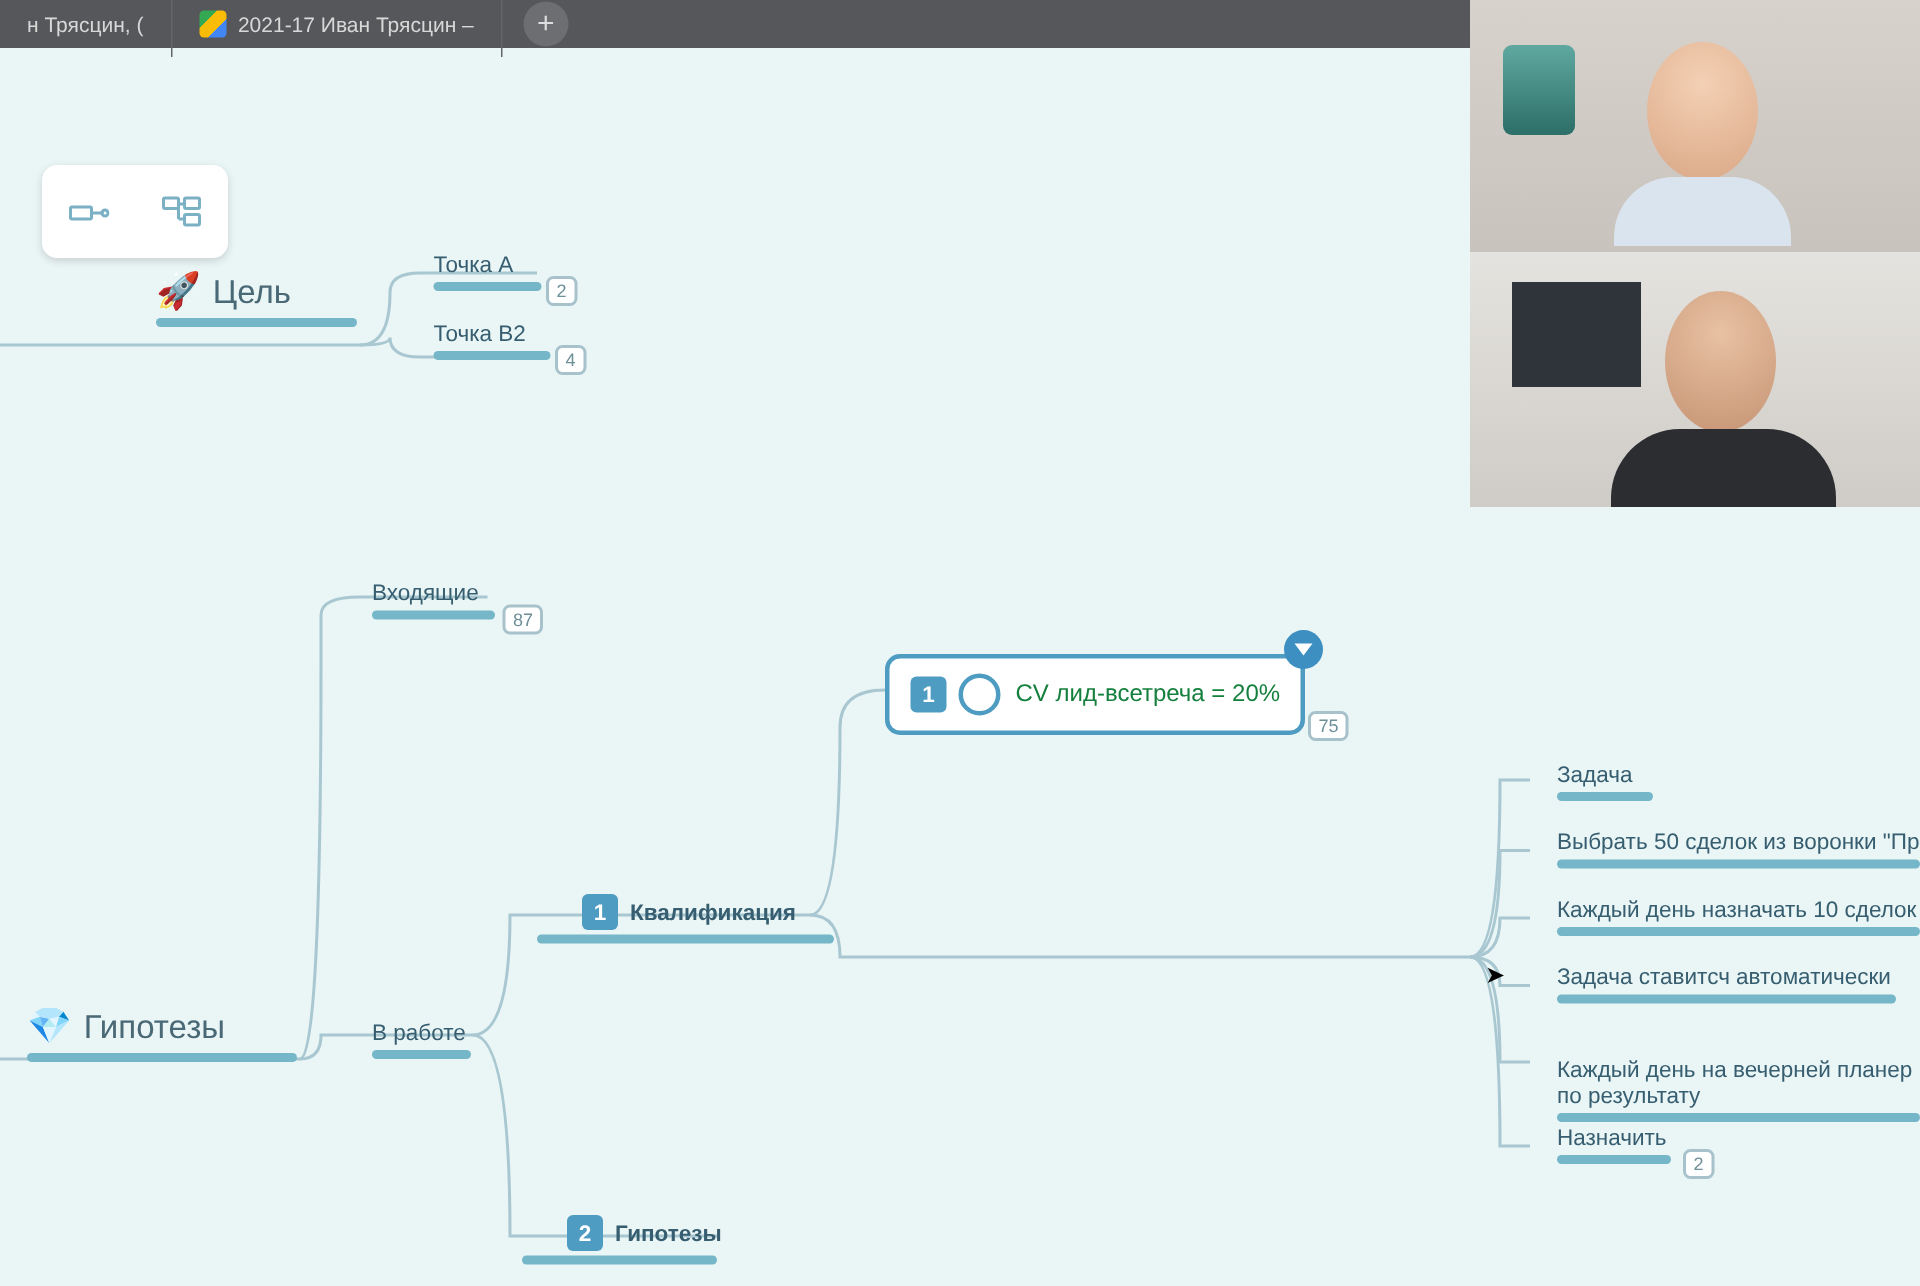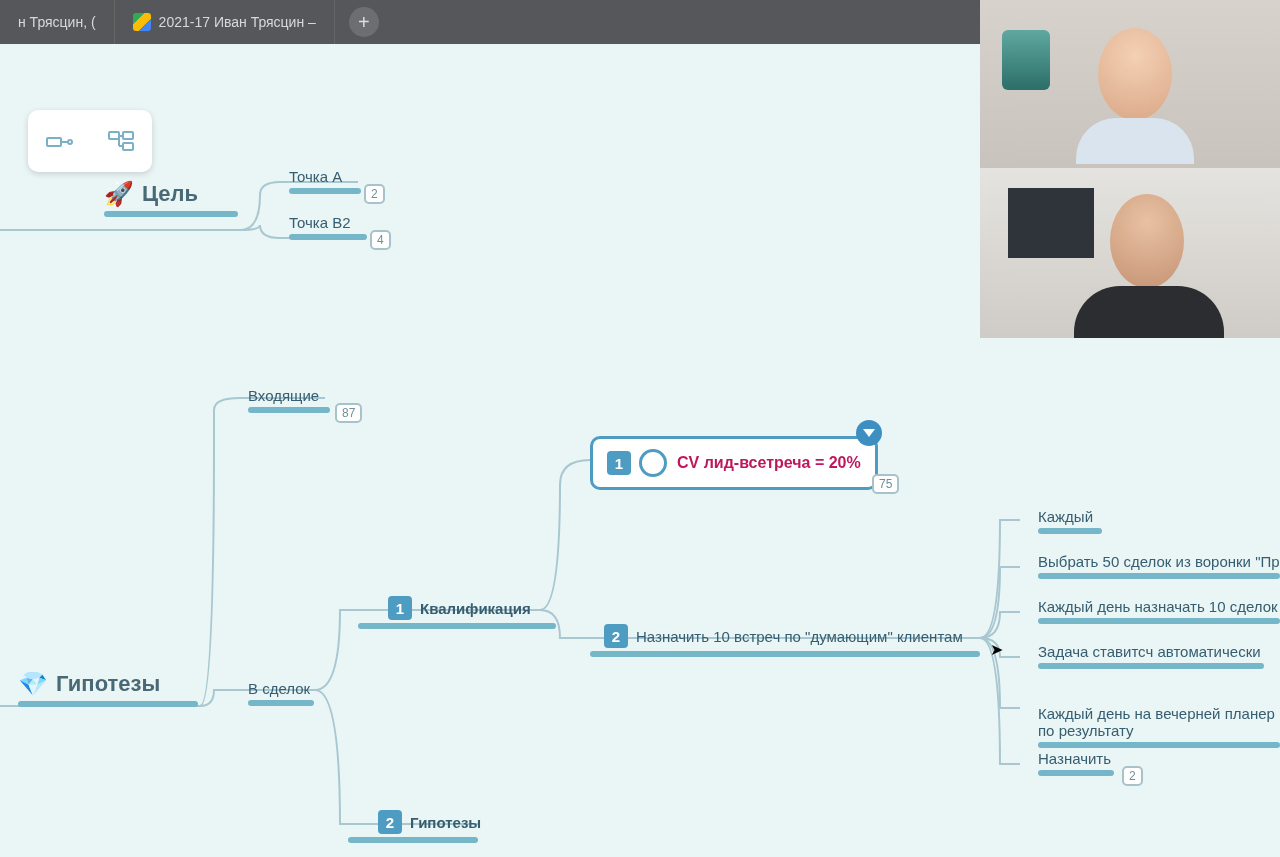--- a/index.html
+++ b/index.html
@@ -1,37 +1,37 @@
 <!DOCTYPE html>
 <html><head>
 <meta charset="utf-8">
 <style>
   html,body{margin:0;padding:0;font-family:-apple-system,"Segoe UI",Arial,sans-serif;background:#eaf5f5;overflow:hidden}
   #root{position:relative;width:1280px;height:857px}
-  .tabbar{position:absolute;left:0;top:0;width:980px;height:44px;background:#55575a;display:flex;align-items:center}
+  .tabbar{position:absolute;left:0;top:0;width:980px;height:32px;background:#55575a;display:flex;align-items:center}
   .tab{height:44px;display:flex;align-items:center;padding:0 18px;color:#d8d8d8;font-size:14px;border-right:1px solid #666;cursor:pointer}
   .tab .gd{width:18px;height:18px;margin-right:8px;border-radius:3px;background:linear-gradient(135deg,#34a853 0 33%,#fbbc05 33% 66%,#4285f4 66%)}
   .newtab{width:30px;height:30px;border-radius:50%;background:#6c6e71;color:#ddd;display:flex;align-items:center;justify-content:center;margin-left:14px;font-size:20px;cursor:pointer}
   .titlebar{position:absolute;left:0;top:44px;width:980px;height:46px;background:#6a6d70;color:#fff;display:flex;align-items:center;justify-content:center;font-size:20px}
   .canvas{position:absolute;left:0;top:90px;width:980px;height:767px;background:#eaf5f5}
   .toolbar{position:absolute;left:28px;top:20px;width:124px;height:62px;background:#fff;border-radius:10px;box-shadow:0 2px 6px rgba(0,0,0,.15);display:flex;align-items:center;justify-content:space-around}
   .ticon{width:30px;height:22px;display:flex;align-items:center;justify-content:center;color:#7bb0c5}
   .ticon svg{stroke:#7bb0c5;fill:none;stroke-width:2}
   .node{position:absolute;color:#365e70;font-size:15px}
   .node .lab{white-space:nowrap}
   .node .bar{height:6px;background:#75b6c9;border-radius:3px;margin-top:3px}
   .rootbar{height:10px;border-radius:5px}
-  .rootlab{font-weight:700;font-size:22px;color:#4a6976}
+  .rootlab{font-weight:400;font-size:22px;color:#4a6976}
   .rocket{font-size:24px;margin-right:8px}
   .gem{font-size:24px;margin-right:8px;color:#6bb9e5}
   .badge{position:absolute;border:2px solid #a8c2cc;border-radius:5px;background:#fff;color:#6f9099;font-size:12px;padding:1px 5px}
   .numbox{display:inline-flex;width:24px;height:24px;align-items:center;justify-content:center;background:#4f9cc3;color:#fff;font-weight:700;border-radius:4px;margin-right:8px;font-size:15px}
   .selnode{position:absolute;border:3px solid #4f9cc3;border-radius:10px;background:#fff;padding:10px 14px;display:flex;align-items:center}
   .selnode .circle{width:22px;height:22px;border:3px solid #4f9cc3;border-radius:50%;margin-right:10px}
-  .selnode .txt{font-weight:700;color:#be185d;font-size:16px}
+  .selnode .txt{font-weight:400;color:#15803d;font-size:16px}
   .tri{position:absolute;width:26px;height:26px;border-radius:50%;background:#3d8fc2;display:flex;align-items:center;justify-content:center}
   .tri::after{content:"";border-left:6px solid transparent;border-right:6px solid transparent;border-top:8px solid #fff}
   .cursor{position:absolute;font-size:16px;color:#000}
   .video{position:absolute;right:0;width:300px;background:#888}
   .video .face{position:absolute;border-radius:50%;background:radial-gradient(circle at 50% 30%,#f4d0b4,#d9a786)}
 </style>
 </head>
 <body>
 <div id="root">
 
@@ -118,52 +118,48 @@
 
   <div class="node" style="left:18px;top:580px">
     <div style="display:flex;align-items:center">
           <span class="gem">💎</span>
           <span class="rootlab">Гипотезы</span>
         </div>
     <div class="bar rootbar" style="width:180px"></div>
   </div>
 
   <div class="node" style="left:248px;top:590px">
-    <span class="lab">В сделок</span>
+    <span class="lab">В работе</span>
     <div class="bar" style="width:66px"></div>
   </div>
 
   <div class="node" style="left:388px;top:506px">
     <span class="lab"><span class="numbox">1</span><b>Квалификация</b></span>
     <div class="bar" style="width:198px;margin-left:-30px"></div>
   </div>
 
   <div class="selnode" style="left:590px;top:346px">
     <span class="numbox">1</span>
     <span class="circle"></span>
     <span class="txt">CV лид-всетреча = 20%</span>
   </div>
   <div class="tri" style="left:856px;top:330px"></div>
   <div class="badge" style="left:872px;top:384px">75</div>
 
-  <div class="node" style="left:604px;top:534px">
-    <span class="lab"><span class="numbox">2</span><span>Назначить 10 встреч по "думающим" клиентам</span></span>
-    <div class="bar" style="width:390px;margin-left:-14px"></div>
-  </div>
 
   <div class="node" style="left:378px;top:720px">
     <span class="lab"><span class="numbox">2</span><b>Гипотезы</b></span>
     <div class="bar" style="width:130px;margin-left:-30px"></div>
   </div>
 
   <div class="cursor" style="left:990px;top:550px">➤</div>
 </div>
 
 <div class="node" style="position:absolute;left:1038px;top:508px">
-  <span class="lab">Каждый</span>
+  <span class="lab">Задача</span>
   <div class="bar" style="width:64px"></div>
 </div>
 <div class="node" style="position:absolute;left:1038px;top:553px">
   <span class="lab">Выбрать 50 сделок из воронки "Пр</span>
   <div class="bar" style="width:242px"></div>
 </div>
 <div class="node" style="position:absolute;left:1038px;top:598px">
   <span class="lab">Каждый день назначать 10 сделок</span>
   <div class="bar" style="width:242px"></div>
 </div>

